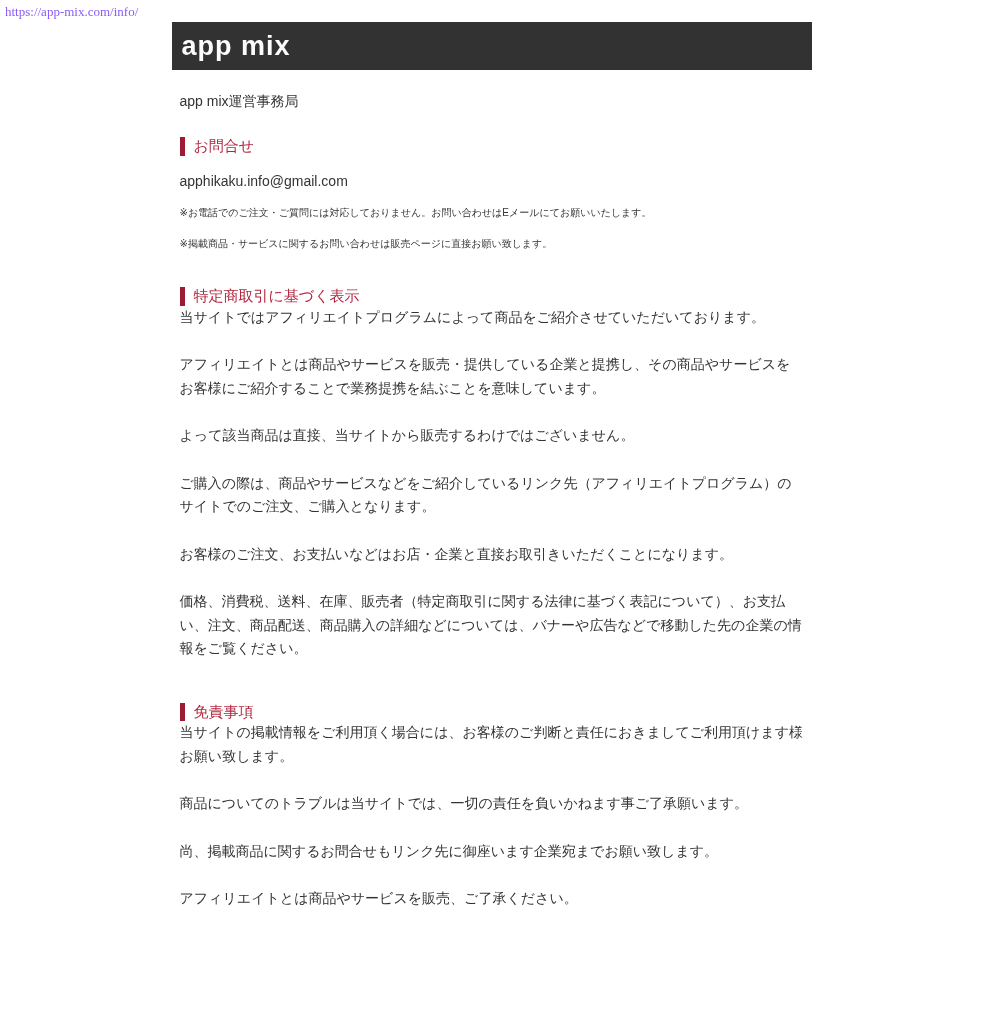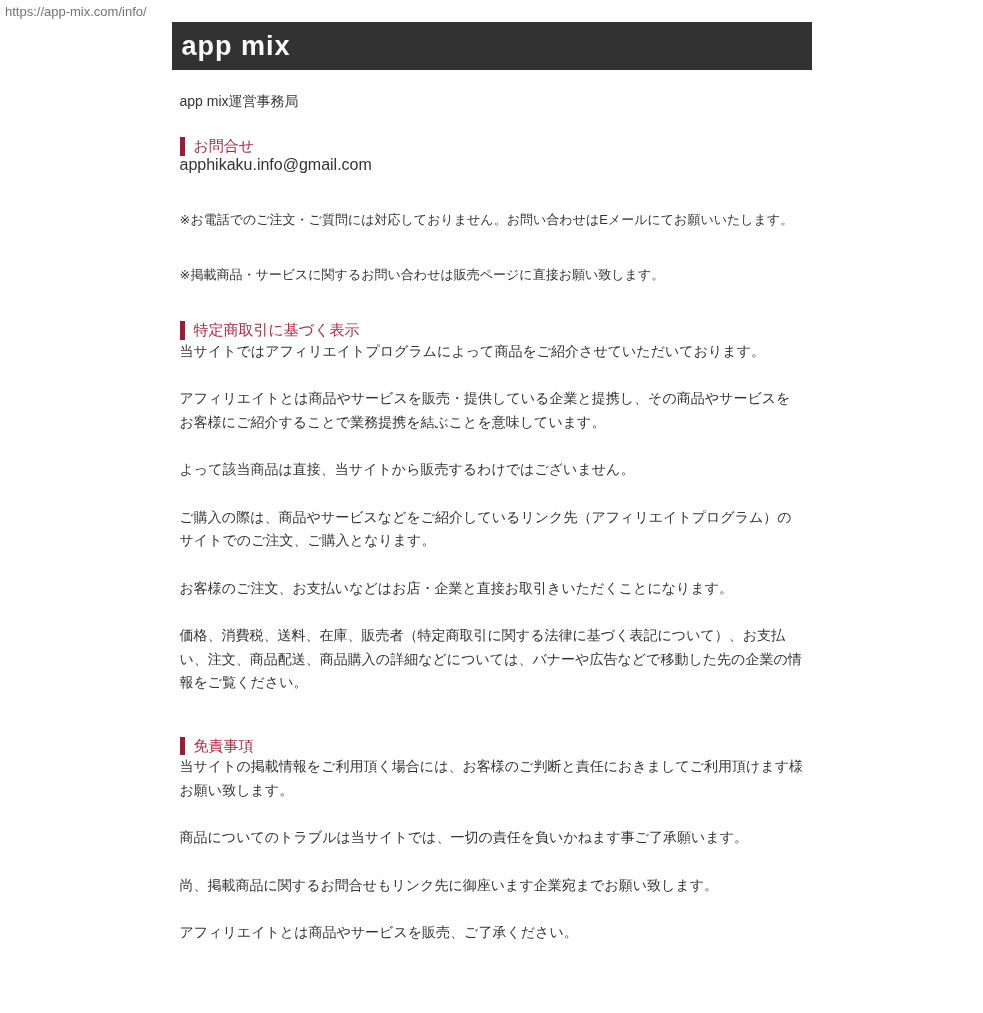--- a/index.html
+++ b/index.html
@@ -6,23 +6,23 @@
   html, body {
     background: #ffffff;
     font-family: "Liberation Sans", "DejaVu Sans", sans-serif;
     color: #333333;
   }
   body { width: 983px; height: 1013px; position: relative; overflow: hidden; }
 
   .url-line {
     padding: 4px 0 0 5px;
     font-size: 13px;
-    color: #737373;
+    color: #8b5cf6;
     height: 22px;
-    font-family: Liberation Sans, sans-serif;
+    font-family: Liberation Serif, serif;
   }
 
   .page-column { width: 640px; margin: 0 auto; }
 
   .site-header {
     background: #323232;
     height: 48px;
     display: flex;
     align-items: center;
   }
@@ -45,23 +45,23 @@
     font-weight: normal;
     color: #b2273f;
     border-left: 5px solid #9d1b33;
     padding-left: 9px;
     line-height: 1.25;
   }
   .heading-contact   { margin-top: 26px; }
   .heading-tokushoho { margin-top: 36px; }
   .heading-disclaimer{ margin-top: 42px; }
 
-  .email { font-size: 16px; }
+  .email { margin-top: 17px; font-size: 14px; }
 
-  .note { margin-top: 36px; font-size: 13px; line-height: 1.5; }
+  .note { margin-top: 16px; font-size: 10px; line-height: 1.5; }
 
   .para {
     font-size: 14px;
     line-height: 1.68;
     margin-bottom: 24px;
   }
   .para + .para { margin-top: 0; }
 </style>
 </head>
 <body>

